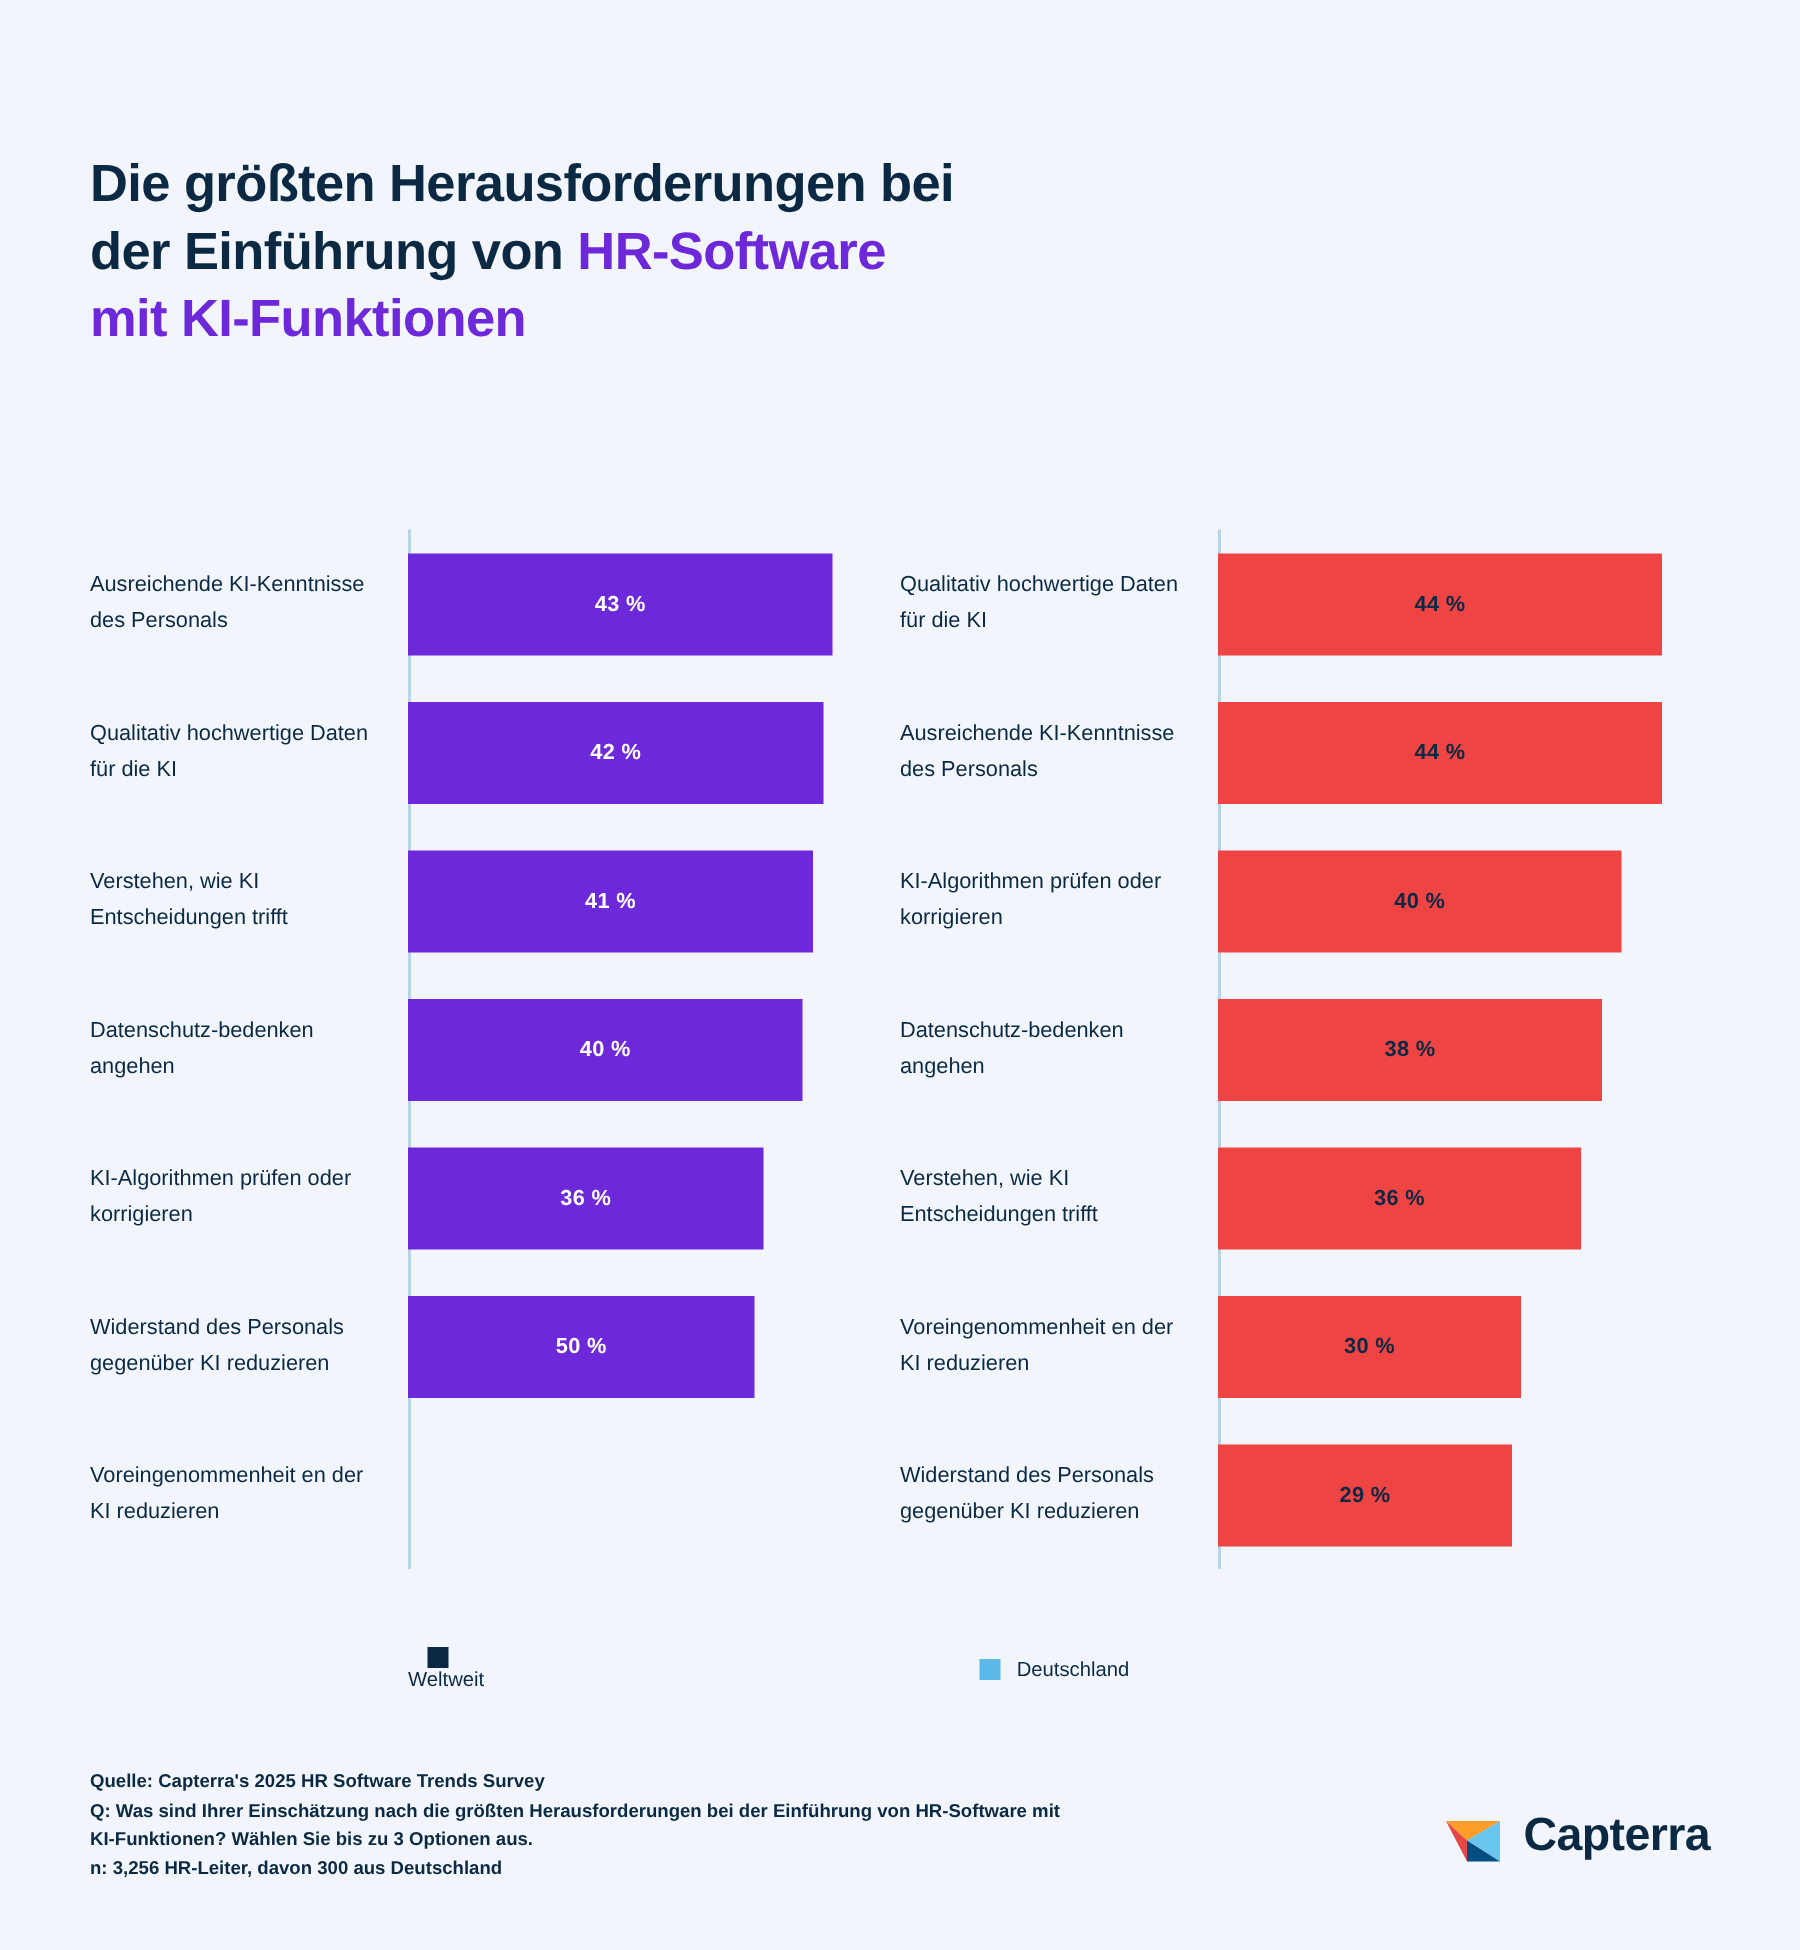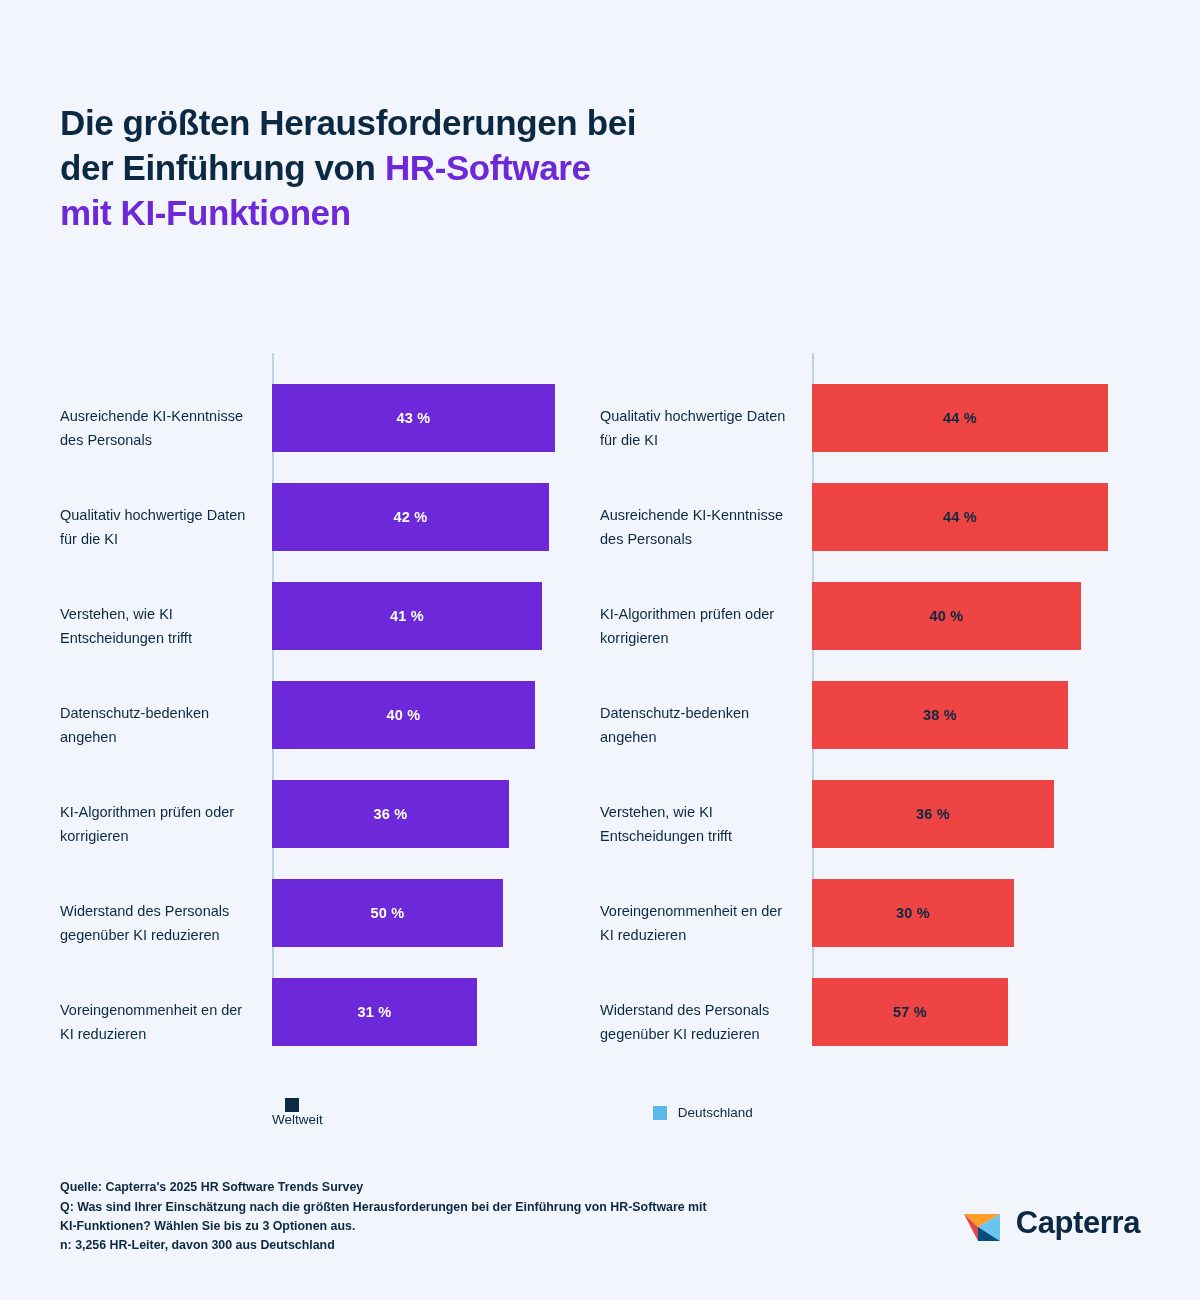--- a/index.html
+++ b/index.html
@@ -51,21 +51,21 @@
   .panel .axis {
     position: absolute;
     left: 212px;
     top: 0;
     bottom: 0;
     width: 2px;
     background: #b9d3e8;
   }
   .row {
     display: flex;
-    align-items: flex-end;
+    align-items: center;
     height: 99px;
   }
   .row-label {
     width: 200px;
     padding-right: 12px;
     box-sizing: border-box;
     font-size: 14.5px;
     line-height: 1.62;
     color: #0b2943;
     text-align: left;
@@ -219,25 +219,20 @@
         <div class="row-label">Widerstand des Personals gegenüber KI reduzieren</div>
         <div class="bar-wrap">
           <div class="bar" style="width:231px">
             <span>50  %</span>
           </div>
         </div>
       </div>
 
       <div class="row">
         <div class="row-label">Voreingenommenheit en der KI reduzieren</div>
-        <div class="bar-wrap">
-          <div class="bar" style="width:205px">
-            <span>31 %</span>
-          </div>
-        </div>
       </div>
     </div>
 
     <div class="panel panel-right">
       <div class="axis"></div>
 
       <div class="row">
         <div class="row-label">Qualitativ hochwertige Daten für die KI</div>
         <div class="bar-wrap">
           <div class="bar" style="width:296px">
@@ -288,21 +283,21 @@
           <div class="bar" style="width:202px">
             <span>30 %</span>
           </div>
         </div>
       </div>
 
       <div class="row">
         <div class="row-label">Widerstand des Personals gegenüber KI reduzieren</div>
         <div class="bar-wrap">
           <div class="bar" style="width:196px">
-            <span>57 %</span>
+            <span>29 %</span>
           </div>
         </div>
       </div>
     </div>
   </div>
 
   <div class="legend">
     <div class="legend-item legend-left">
       <span class="swatch sw-dark"></span>
       <span>Weltweit</span>

